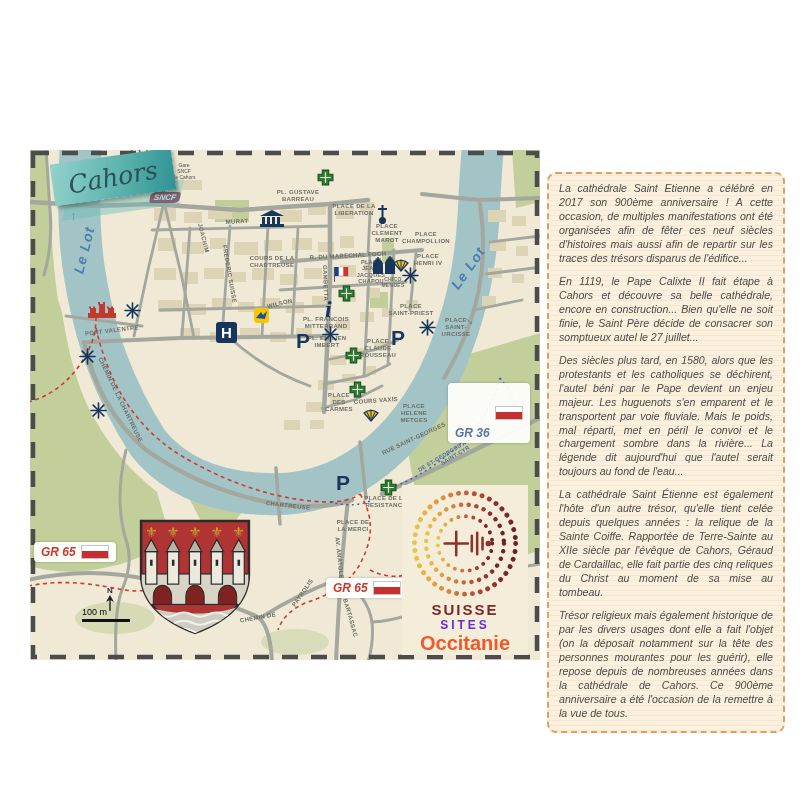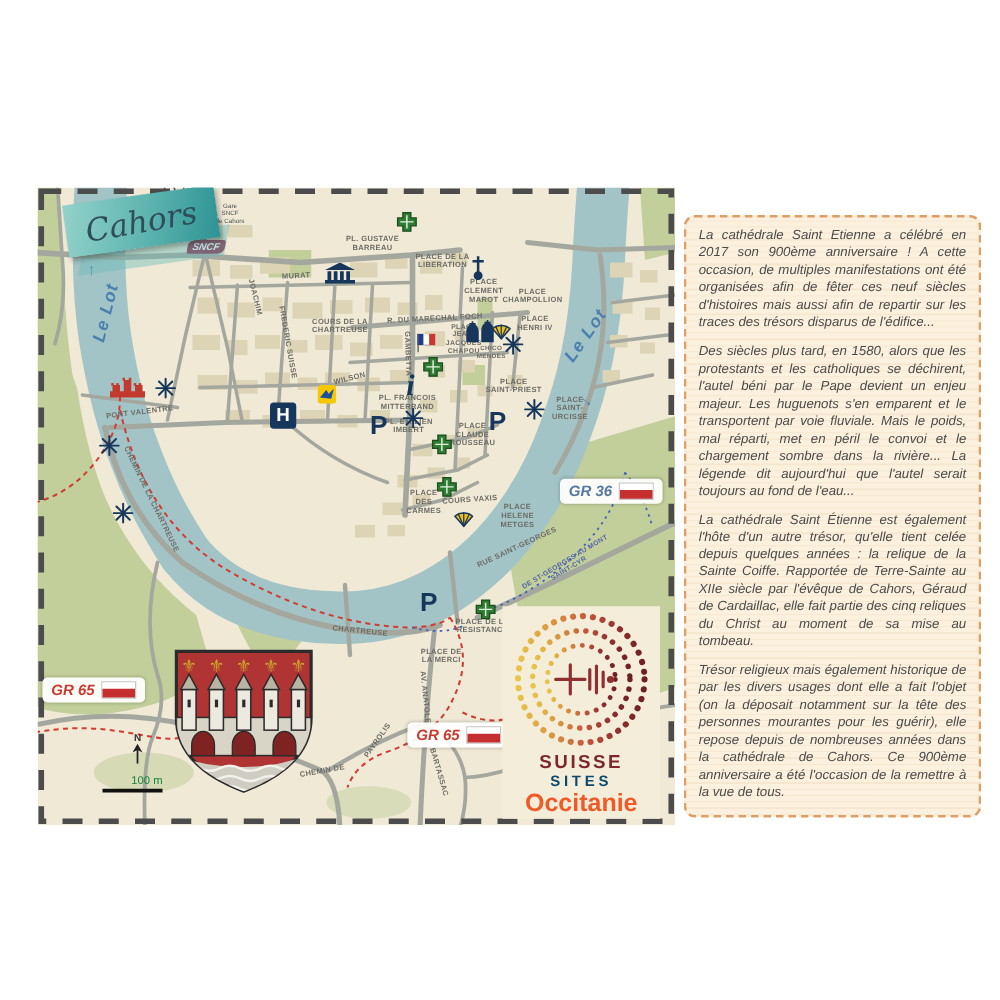--- a/index.html
+++ b/index.html
@@ -34,37 +34,37 @@
   .p-letter{position:absolute;color:#17365c;font-weight:bold;font-size:21px;line-height:1;}
   .i-letter{position:absolute;color:#17365c;font-family:"Liberation Serif",serif;font-style:italic;font-weight:bold;font-size:24px;line-height:1;}
 
   
   .gr{position:absolute;display:flex;align-items:center;gap:5px;background:rgba(255,255,255,.93);
       border-radius:4px;padding:3px 7px;box-shadow:0 0 3px rgba(0,0,0,.25);font-style:italic;font-weight:bold;font-size:12px;}
   .gr .blaze{width:26px;height:12px;border:1px solid #c5c5c5;display:flex;flex-direction:column;background:#fff;}
   .gr .blaze i{display:block;}
   .gr .bw{height:5px;background:#ffffff;}
   .gr .br{height:7px;background:#c62f2f;}
-  .gr-blue span.lbl{color:#5577a0;}
+  .gr-blue span.lbl{color:#5577a0;margin-top:40px;}
   .gr-red span.lbl{color:#c93a2e;}
 
   
   .shield{position:absolute;left:105px;top:363px;width:120px;height:128px;}
 
   
   .occ{position:absolute;left:372px;top:335px;width:126px;height:170px;background:#f3edda;
        display:flex;flex-direction:column;align-items:center;padding-top:4px;box-sizing:border-box;}
   .occ .l1{font-size:15px;letter-spacing:2px;color:#7d272b;font-weight:600;margin-top:1px;}
-  .occ .l2{font-size:12px;letter-spacing:3px;color:#0c4a6e;font-weight:bold;}
+  .occ .l2{font-size:12px;letter-spacing:3px;color:#6d28d9;font-weight:bold;}
   .occ .l3{font-size:20px;color:#f05a28;font-weight:bold;margin-top:0px;}
 
   
   .north{position:absolute;left:70px;top:436px;width:20px;text-align:center;color:#333;}
   .north .n{font-size:8px;font-weight:bold;}
-  .scale{position:absolute;left:52px;top:469px;width:48px;text-align:right;color:#15803d;}
+  .scale{position:absolute;left:52px;top:457px;width:48px;text-align:left;color:#000000;}
   .scale .t{font-size:9px;}
   .scale .bar{height:3px;background:#111;margin-top:2px;}
 
   
   .panel{position:absolute;left:547px;top:172px;width:238px;box-sizing:border-box;
          background:#fcf1df;border:2px dashed #dd9f66;border-radius:9px;padding:8px 10px;
          background-image:repeating-linear-gradient(0deg,rgba(216,176,128,.16) 0 1px,transparent 1px 5px);}
   .panel p{margin:0 0 9px 0;font-size:10.6px;line-height:1.32;color:#4a4a4a;font-style:italic;
            text-align:justify;font-weight:500;}
   .panel p:last-child{margin-bottom:2px;}
@@ -582,17 +582,18 @@
     </div>
 
     <div class="banner-fold"></div>
     <div class="banner">
       <span>Cahors</span>
     </div>
   </div>
 
   <div class="panel">
     <p>La cathédrale Saint Etienne a célébré en 2017 son 900ème anniversaire ! A cette occasion, de multiples manifestations ont été organisées afin de fêter ces neuf siècles d'histoires mais aussi afin de repartir sur les traces des trésors disparus de l'édifice...</p>
+    <p>En 1119, le Pape Calixte II fait étape à Cahors et découvre sa belle cathédrale, encore en construction... Bien qu'elle ne soit finie, le Saint Père décide de consacrer son somptueux autel le 27 juillet...</p>
     <p>Des siècles plus tard, en 1580, alors que les protestants et les catholiques se déchirent, l'autel béni par le Pape devient un enjeu majeur. Les huguenots s'en emparent et le transportent par voie fluviale. Mais le poids, mal réparti, met en péril le convoi et le chargement sombre dans la rivière... La légende dit aujourd'hui que l'autel serait toujours au fond de l'eau...</p>
     <p>La cathédrale Saint Étienne est également l'hôte d'un autre trésor, qu'elle tient celée depuis quelques années : la relique de la Sainte Coiffe. Rapportée de Terre-Sainte au XIIe siècle par l'évêque de Cahors, Géraud de Cardaillac, elle fait partie des cinq reliques du Christ au moment de sa mise au tombeau.</p>
     <p>Trésor religieux mais également historique de par les divers usages dont elle a fait l'objet (on la déposait notamment sur la tête des personnes mourantes pour les guérir), elle repose depuis de nombreuses années dans la cathédrale de Cahors. Ce 900ème anniversaire a été l'occasion de la remettre à la vue de tous.</p>
   </div>
 </div>
 
 </body></html>

